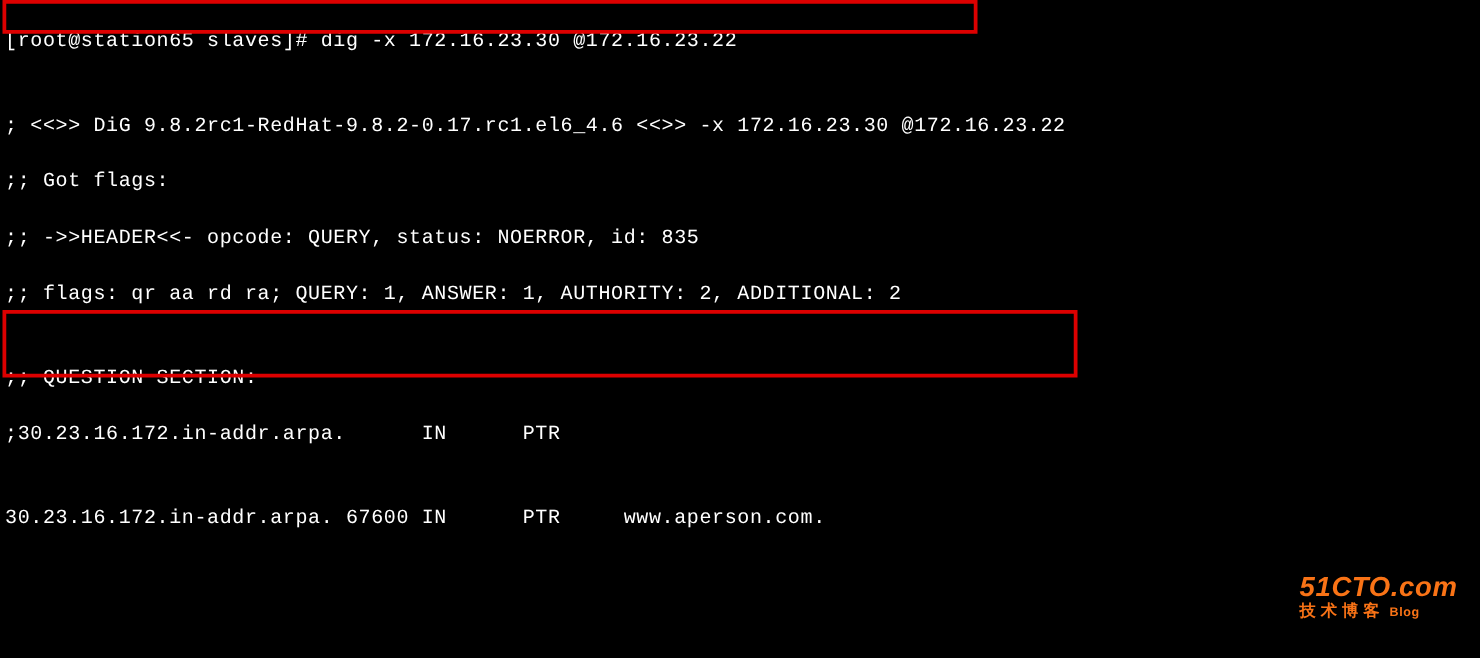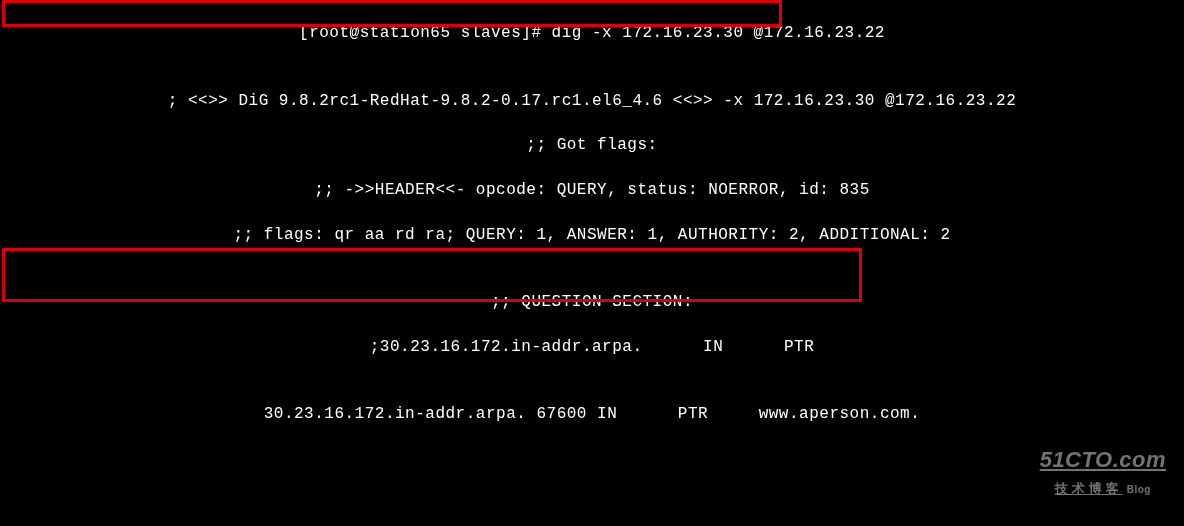--- a/index.html
+++ b/index.html
@@ -15,21 +15,20 @@
     overflow: hidden;
     position: relative;
     letter-spacing: 0.5px;
   }
   .terminal {
     padding: 0 4px;
     white-space: pre;
   }
   .line {
     white-space: pre;
-    text-align: center;
   }
   .redbox {
     border: 3px solid #d00;
     position: absolute;
     pointer-events: none;
     box-sizing: border-box;
   }
   .box-top {
     left: 2px;
     top: 0px;
@@ -39,38 +38,37 @@
   .box-answer {
     left: 2px;
     top: 248px;
     width: 860px;
     height: 54px;
   }
   .watermark {
     position: absolute;
     right: 18px;
     bottom: 30px;
-    text-align: center;
-    color: #737373;
+    text-align: left;
+    color: #f97316;
     font-family: Arial, sans-serif;
     font-weight: bold;
     text-shadow: 1px 1px 2px #000;
     pointer-events: none;
     line-height: 1.1;
-    text-decoration: underline;
   }
   .watermark .big {
     font-size: 22px;
     font-style: italic;
     letter-spacing: 0.5px;
   }
   .watermark .small {
     font-size: 13px;
     letter-spacing: 4px;
-    margin-top: 10px;
+    margin-top: 0;
   }
   .watermark .blog {
     font-size: 10px;
     letter-spacing: 0.5px;
     display: inline-block;
     margin-left: 4px;
   }
 </style>
 </head>
 <body>

